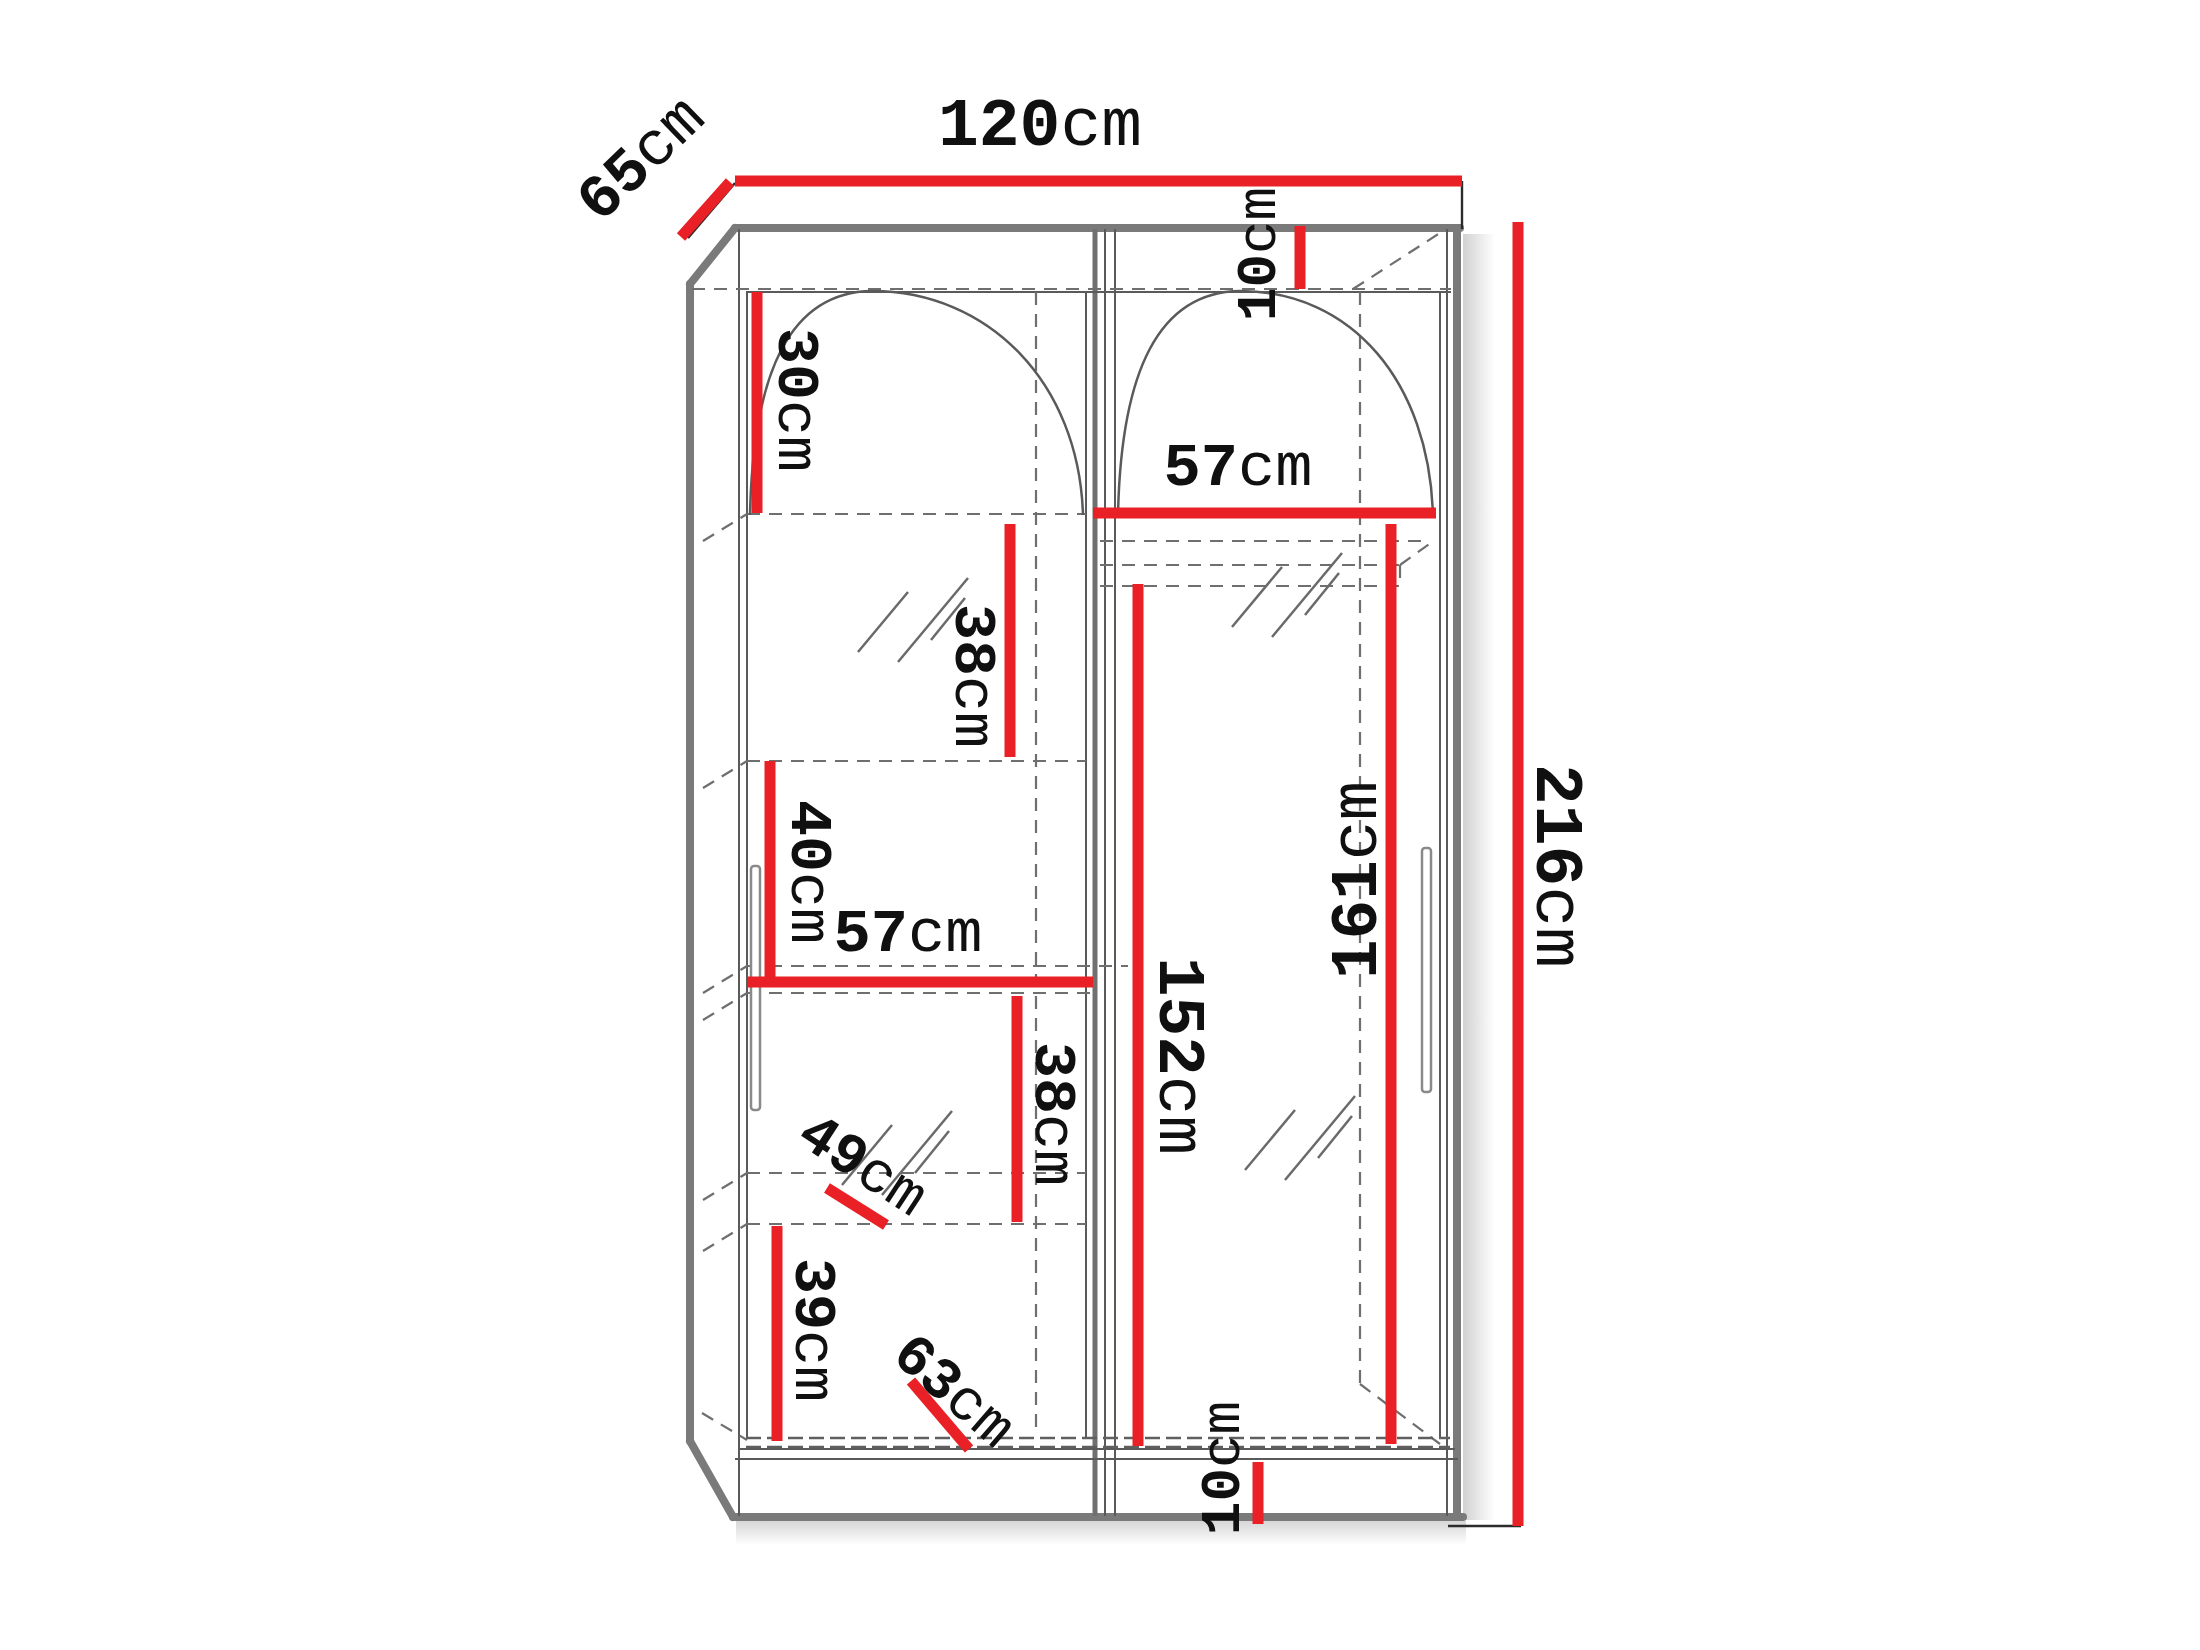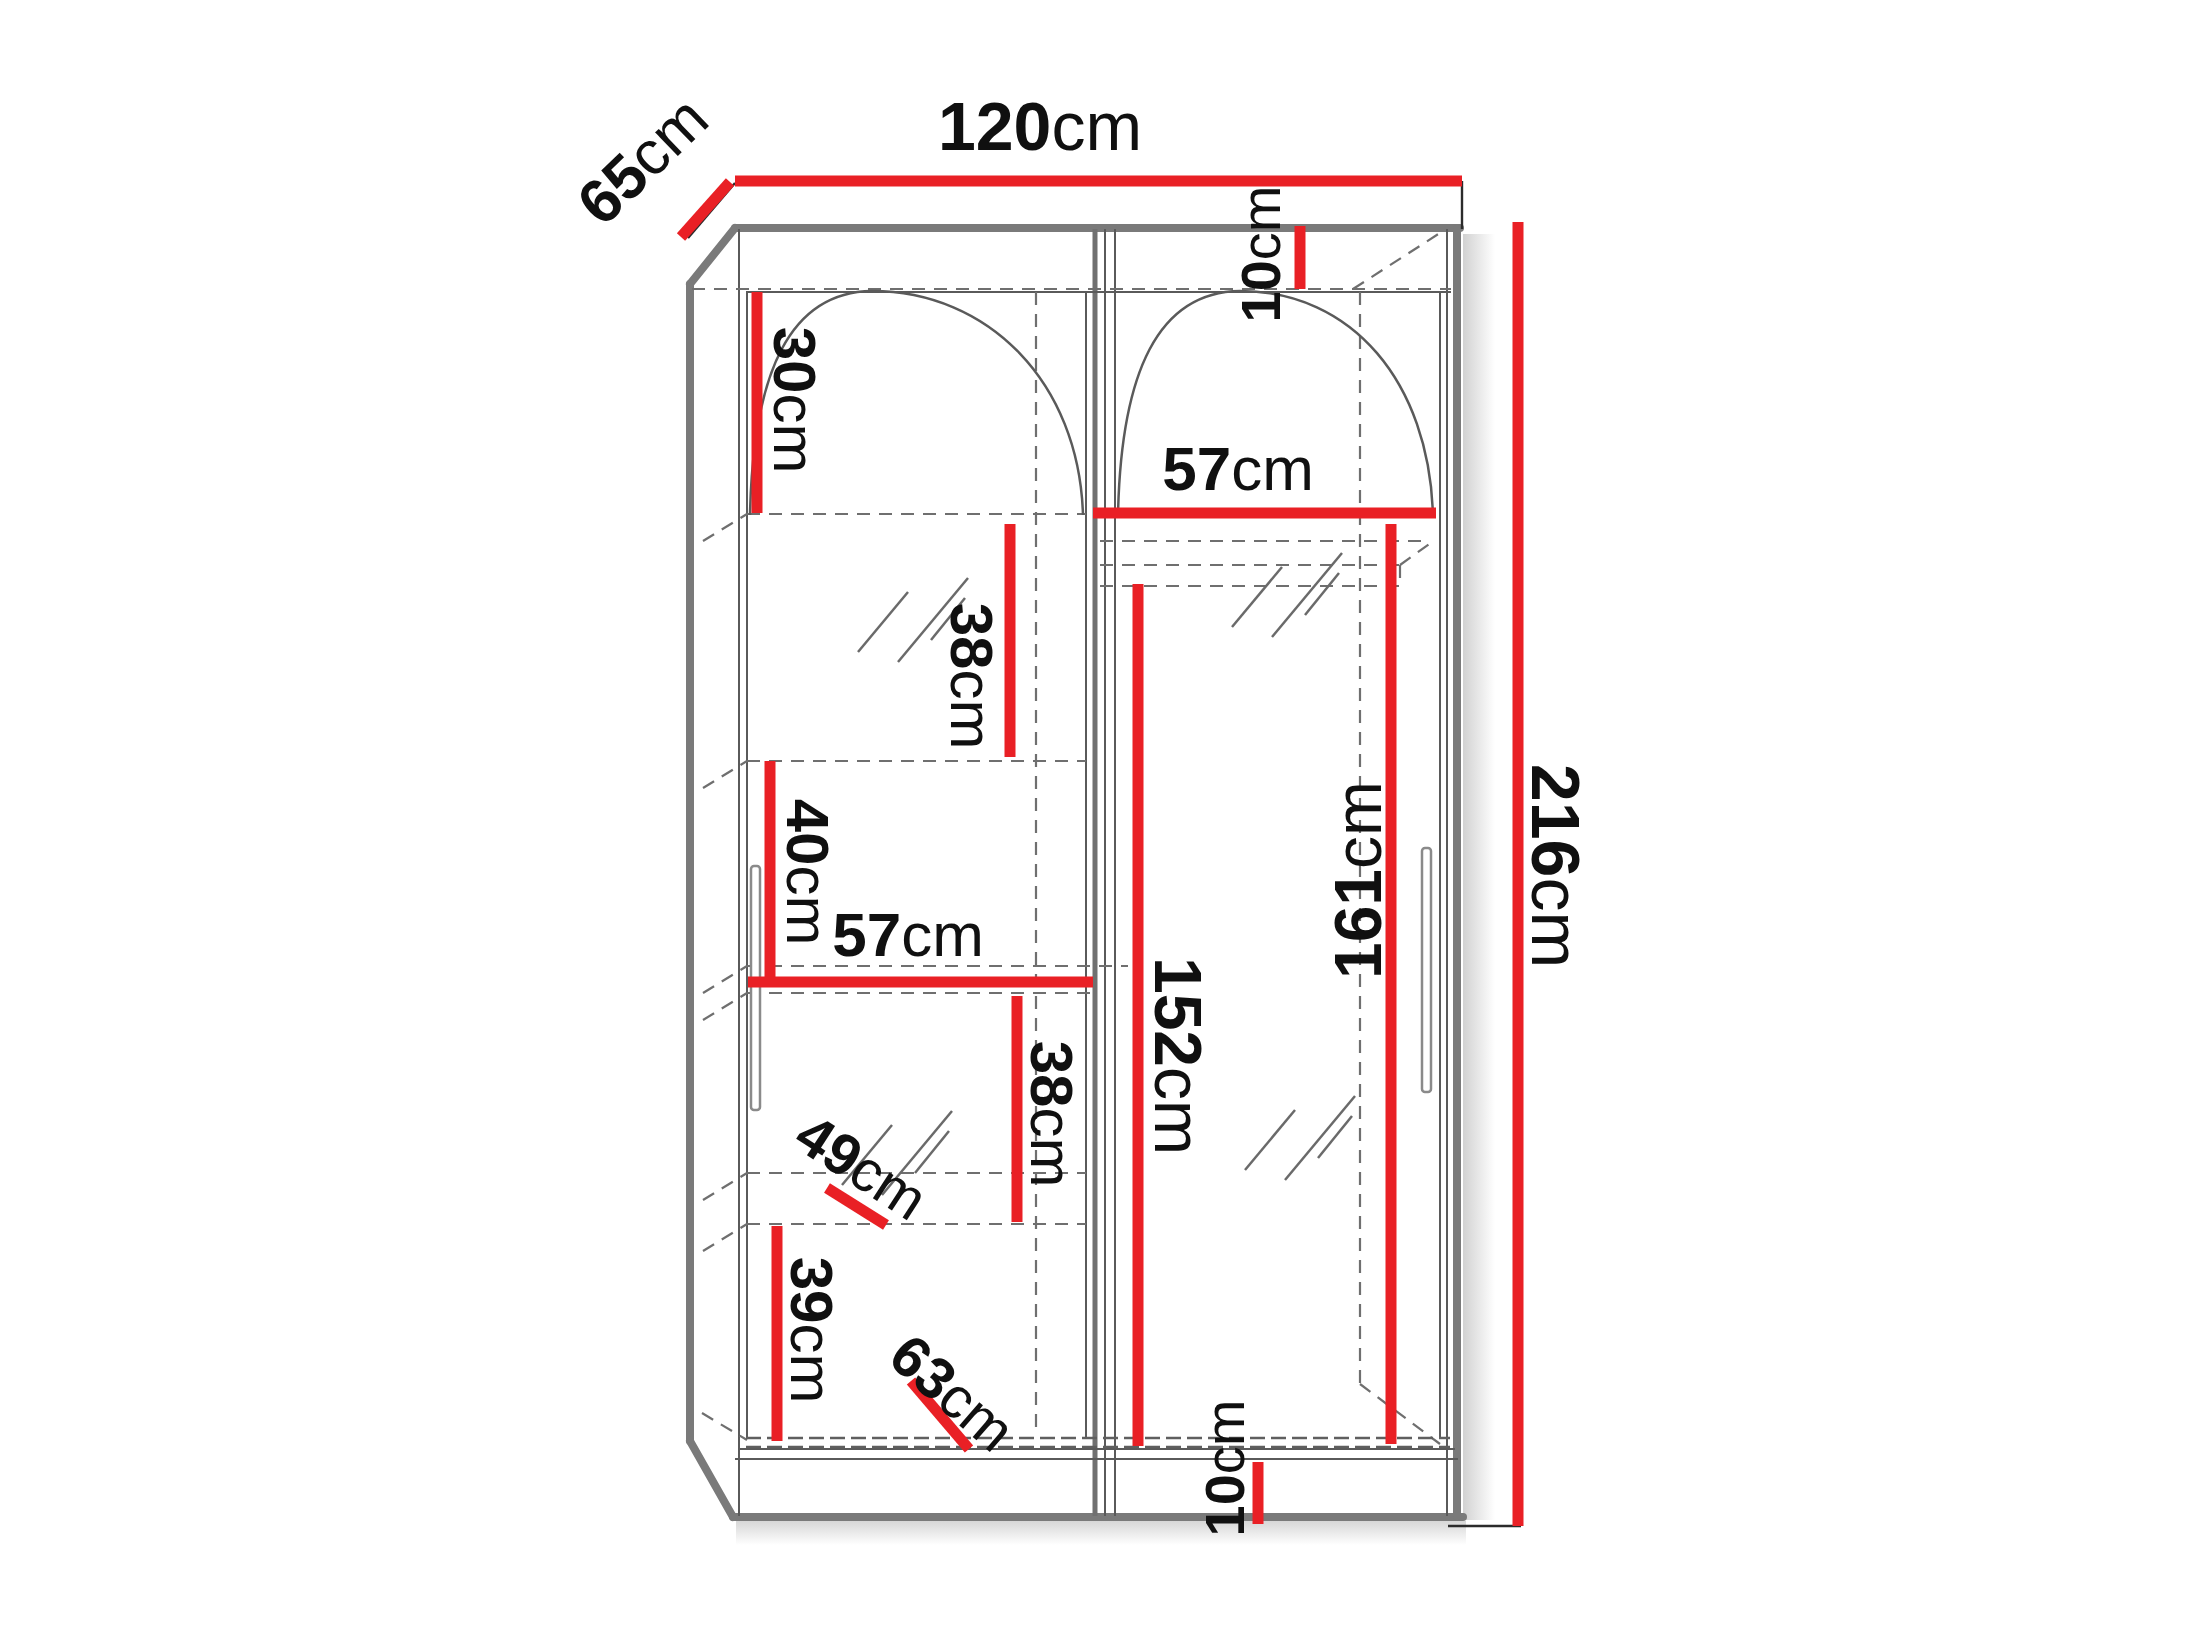--- a/index.html
+++ b/index.html
@@ -1,17 +1,17 @@
 <!DOCTYPE html>
 <html><head>
 <meta charset="utf-8">
 <style>
   html,body{margin:0;padding:0;background:#ffffff;}
   body{font-family:"Liberation Sans", sans-serif;}
-  #stage{width:100%;max-width:2200px;display:block;margin:0 auto;}
+  #stage{width:100%;max-width:2200px;display:block;margin:0 auto;font-family:Liberation Mono, monospace;}
   svg{display:block;width:100%;height:auto;background:#fff;}
   text{fill:#101010;}
   .dim-val{font-weight:700;}
   .dim-unit{font-weight:400;}
 </style>
 </head>
 <body>
 
 <div id="stage">
   <svg id="drawing" viewBox="0 0 2200 1650" xmlns="http://www.w3.org/2000/svg">

